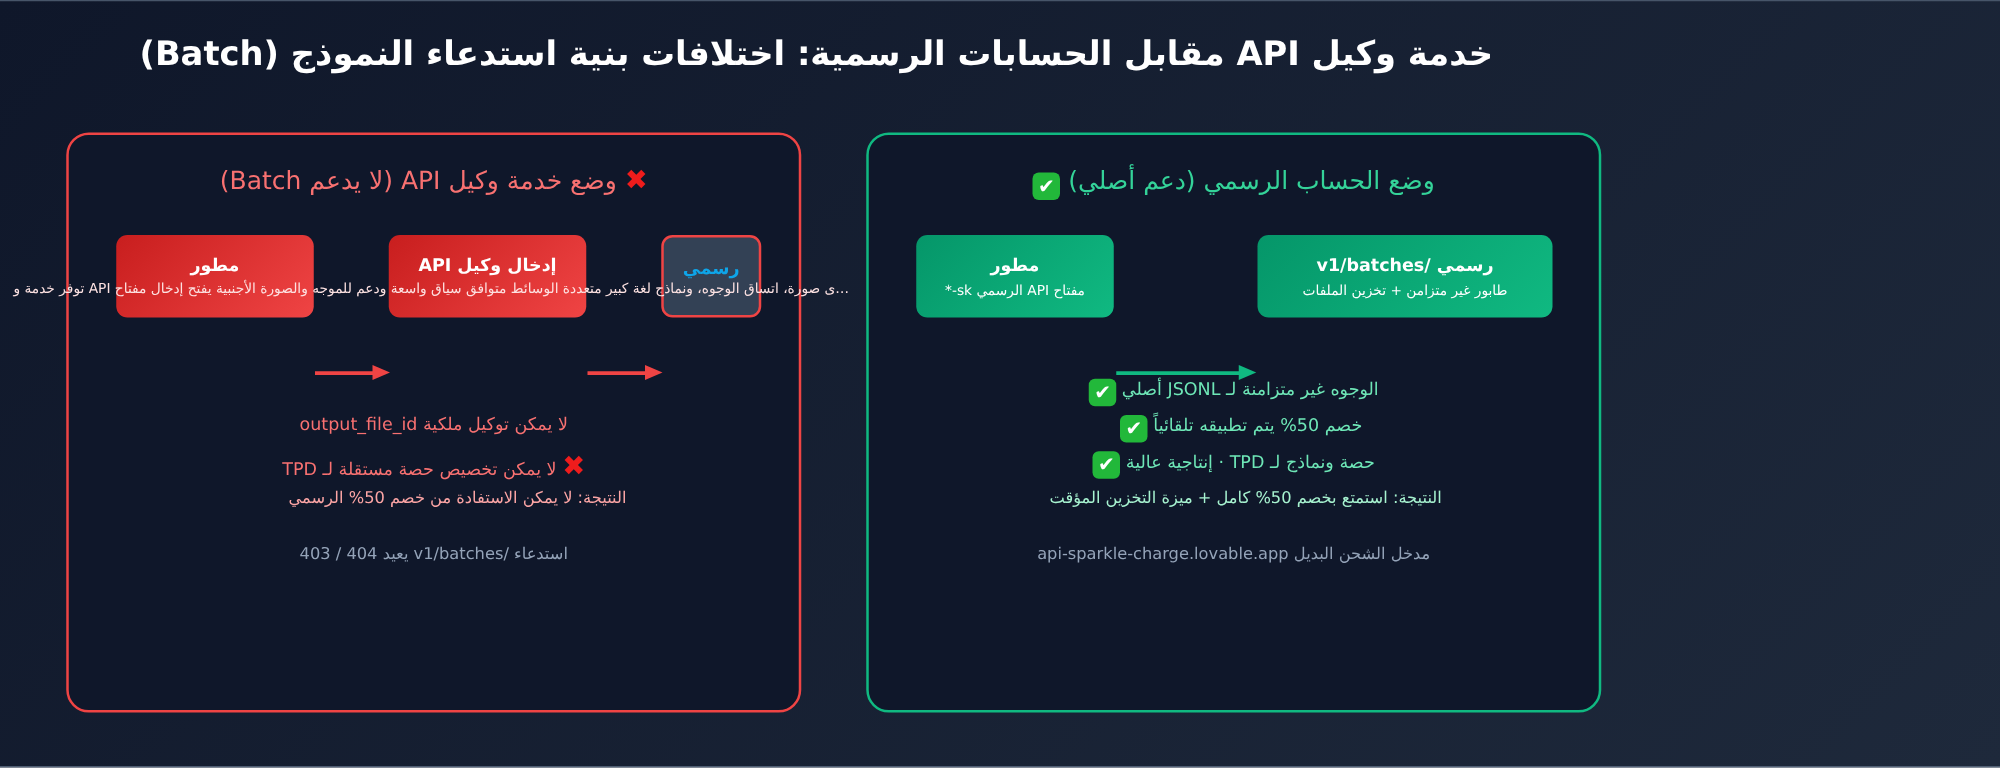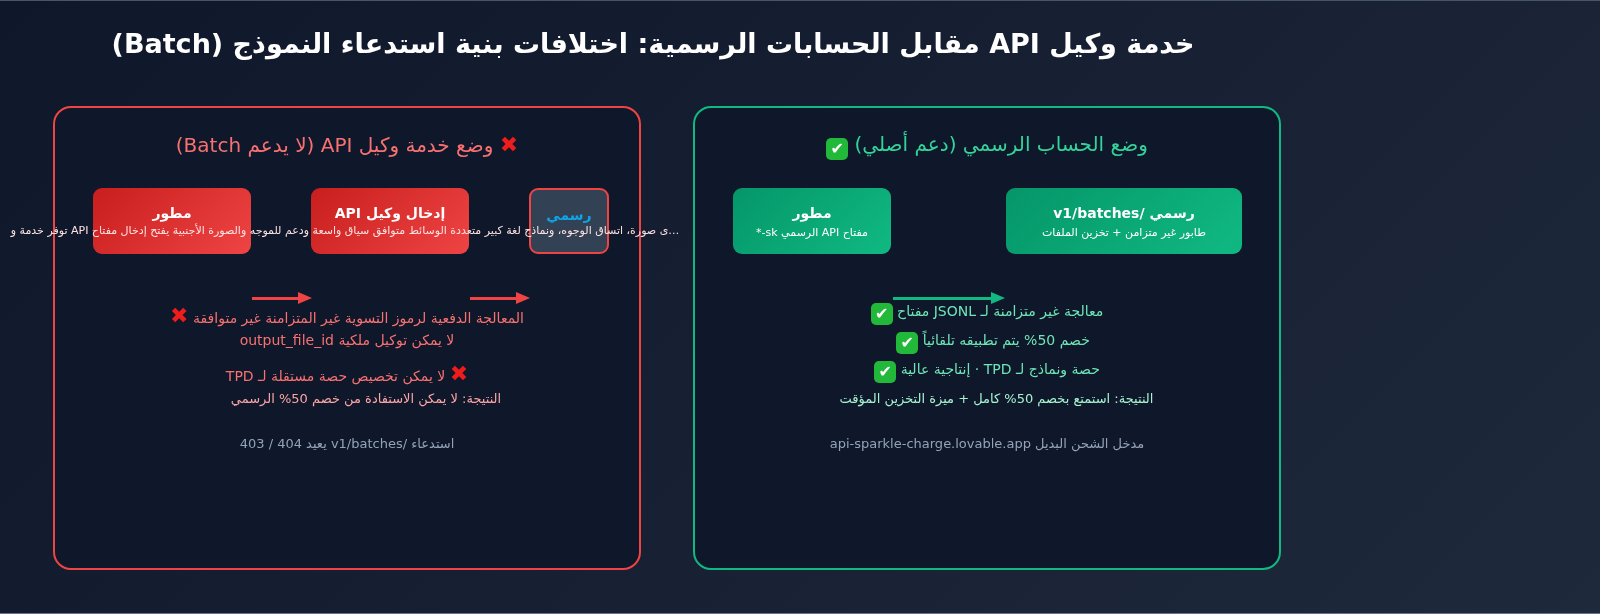--- a/index.html
+++ b/index.html
@@ -104,24 +104,20 @@
 
   <div class="arrow red" style="left:197px; top:184px; width:60px;">
     <div class="shaft" style="width:50px;"></div>
       <div class="head"></div>
   </div>
   <div class="arrow red" style="left:415px; top:184px; width:60px;">
     <div class="shaft" style="width:50px;"></div>
       <div class="head"></div>
   </div>
 
-  <div class="line" style="top:195px;">
-    <span>المعالجة الدفعية لرموز التسوية غير المتزامنة غير متوافقة</span>
-    <span class="emoji-x">✖</span>
-  </div>
   <div class="line" style="top:224px;">
     <span>output_file_id لا يمكن توكيل ملكية</span>
   </div>
   <div class="line" style="top:253px;">
     <span>TPD لا يمكن تخصيص حصة مستقلة لـ</span>
     <span class="emoji-x">✖</span>
   </div>
   <div class="line result" style="top:283px;padding-left:38px;">النتيجة: لا يمكن الاستفادة من خصم 50% الرسمي</div>
   <div class="line foot" style="top:328px;">استدعاء /v1/batches يعيد 404 / 403</div>
 </div>
@@ -140,21 +136,21 @@
     <div class="n-title">رسمي /v1/batches</div>
     <div class="n-sub">طابور غير متزامن + تخزين الملفات</div>
   </div>
 
   <div class="arrow green" style="left:198px; top:184px; width:112px;">
     <div class="shaft" style="width:102px;"></div>
       <div class="head"></div>
   </div>
 
   <div class="line" style="top:195px;">
-    <span>معالجة غير متزامنة لـ JSONL مفتاح</span>
+    <span>الوجوه غير متزامنة لـ JSONL أصلي</span>
     <span class="emoji-check">✔</span>
   </div>
   <div class="line" style="top:224px;padding-left:12px;">
     <span>خصم 50% يتم تطبيقه تلقائياً</span>
     <span class="emoji-check">✔</span>
   </div>
   <div class="line" style="top:253px;">
     <span>حصة ونماذج لـ TPD · إنتاجية عالية</span>
     <span class="emoji-check">✔</span>
   </div>

